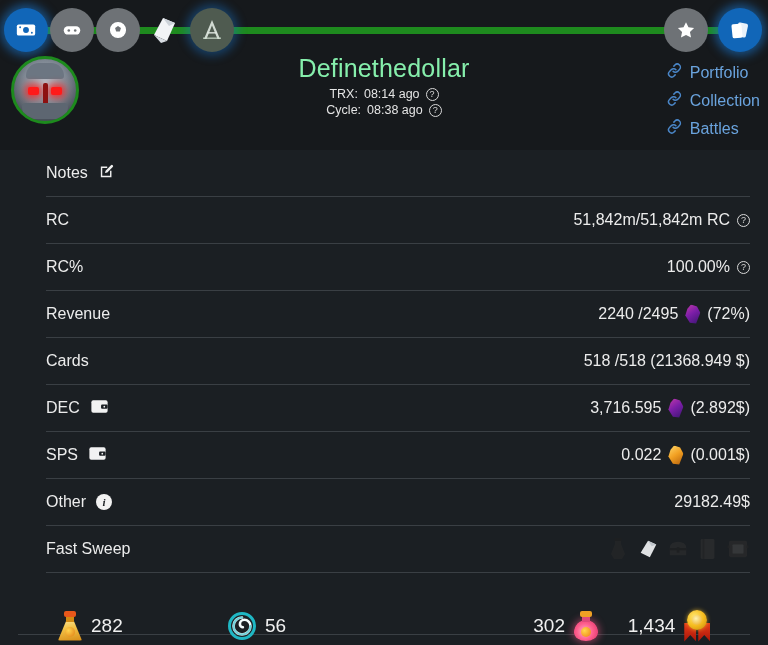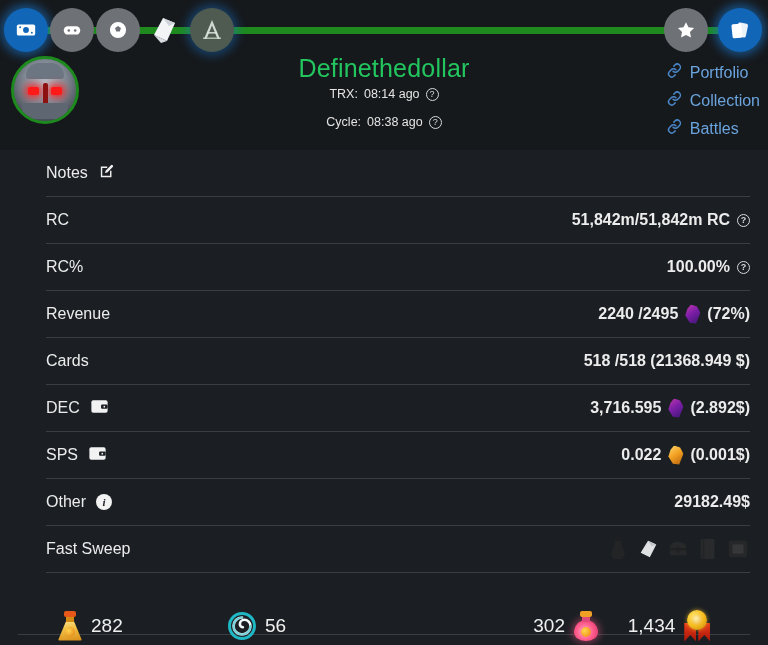--- a/index.html
+++ b/index.html
@@ -121,38 +121,38 @@
   .title-block {
     position: absolute;
     left: 0;
     right: 0;
     top: 54px;
     text-align: center;
     pointer-events: none;
   }
   .account-name {
     font-size: 25px;
-    color: #22c55e;
+    color: #86efac;
     font-weight: 400;
     letter-spacing: .2px;
     display: inline-block;
     pointer-events: auto;
     cursor: pointer;
   }
   .meta-line {
     font-size: 12.5px;
     color: #e4e4e4;
     margin-top: 4px;
     display: flex;
     align-items: center;
     justify-content: center;
     gap: 6px;
     pointer-events: auto;
   }
-  .meta-line + .meta-line { margin-top: 14px; }
+  .meta-line + .meta-line { margin-top: 2px; }
 
   .qmark {
     display: inline-flex;
     align-items: center;
     justify-content: center;
     width: 13px;
     height: 13px;
     border: 1.3px solid #d8d8d8;
     border-radius: 50%;
     font-size: 9px;
@@ -200,21 +200,20 @@
     align-items: center;
     gap: 10px;
     color: #ececec;
   }
   .row-value {
     display: flex;
     align-items: center;
     gap: 7px;
     color: #ececec;
     white-space: nowrap;
-    font-weight: bold;
   }
 
   .pixel-icon {
     display: inline-block;
     vertical-align: middle;
     flex: 0 0 auto;
   }
 
   .gem {
     width: 15px;

